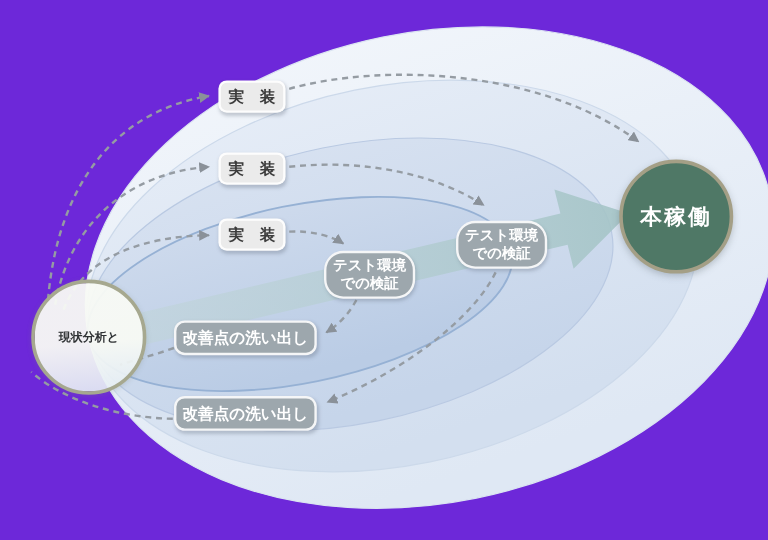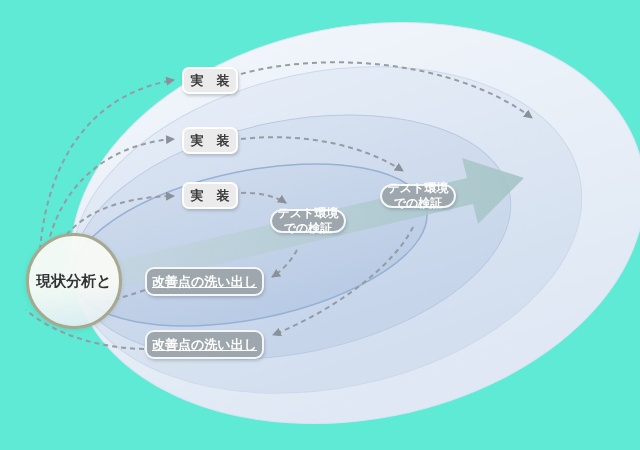--- a/index.html
+++ b/index.html
@@ -1,52 +1,52 @@
 <!DOCTYPE html>
 <html style="--end-node-fill: #4f7866; --end-node-border: #a49f86; --start-node-border: #a6a88f; --step-box-gray: #9da7ad; --implement-box-fill: #ebebeb; --dashed-line: #959ca3; --flow-arrow-teal: #abc7cb; --ellipse-blue-deep: #c0d0e7; --ellipse-blue-light: #e9eff8;"><head>
 <meta charset="utf-8">
 <style>
   html,body{margin:0;padding:0;background:#fff;}
   .stage{
-    position:relative;width:640px;height:450px;overflow:hidden;background:#5eead4;
+    position:relative;width:640px;height:450px;overflow:hidden;background:#6d28d9;
     font-family:"Liberation Sans","DejaVu Sans",sans-serif;
   }
   .stage svg{position:absolute;left:0;top:0;}
   .dash{fill:none;stroke:var(--dashed-line,#959ca3);stroke-width:2;stroke-dasharray:5 4;}
   .box{
     position:absolute;display:flex;align-items:center;justify-content:center;
     text-align:center;font-weight:bold;box-sizing:border-box;
     border:2px solid rgba(255,255,255,.9);
     box-shadow:1px 2px 3px rgba(90,100,115,.3);
   }
   .impl{
     width:56px;height:27px;border-radius:7px;
     background:var(--implement-box-fill,#ebebeb);
     color:#3c3c3c;font-size:13px;
   }
   .test{
-    width:76px;height:24px;border-radius:16px;
+    width:76px;height:40px;border-radius:16px;
     background:var(--step-box-gray,#9da7ad);
     color:#fff;font-size:12px;line-height:1.25;
   }
   .improve{
     width:119px;height:29px;border-radius:9px;
     background:var(--step-box-gray,#9da7ad);
-    color:#fff;font-size:13px;text-decoration:underline;
+    color:#fff;font-size:13px;
   }
   .test span,.circle-text span{display:block;}
   .circle{
     position:absolute;border-radius:50%;display:flex;align-items:center;justify-content:center;
     text-align:center;font-weight:bold;box-sizing:border-box;
   }
   .start{
     left:26px;top:233px;width:96px;height:96px;
     border:3px solid var(--start-node-border,#a6a88f);
     background:linear-gradient(175deg,rgba(248,250,245,.95) 55%,rgba(228,237,244,.9));
-    color:#303335;font-size:15px;line-height:1.3;
+    color:#303335;font-size:10px;line-height:1.3;
     box-shadow:0 1px 4px rgba(120,130,120,.25);
   }
   .end{
     left:516px;top:133px;width:95px;height:95px;
     border:3px solid var(--end-node-border,#a49f86);
     background:var(--end-node-fill,#4f7866);
     color:#fff;font-size:18px;letter-spacing:2px;
     box-shadow:0 2px 6px rgba(90,100,105,.35);
   }
 </style>
@@ -130,14 +130,17 @@
   <div class="box improve" style="left:145px;top:330px">
     <span>改善点の洗い出し</span>
   </div>
 
   <div class="circle start">
     <div class="circle-text">
       <span>現状分析と</span>
     </div>
   </div>
 
+  <div class="circle end">
+    <span>本稼働</span>
+  </div>
 
 </div>
 
 </body></html>

